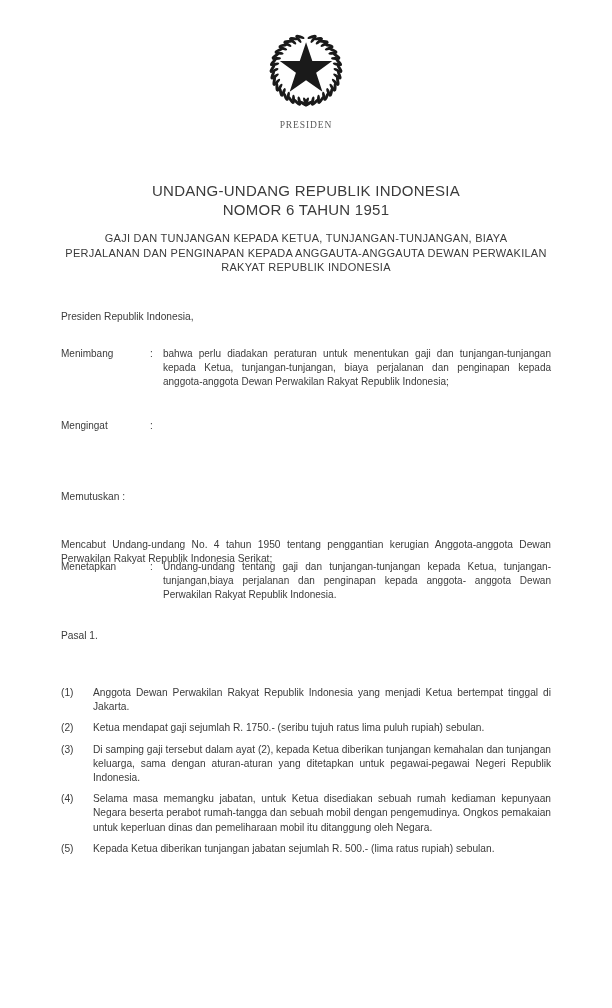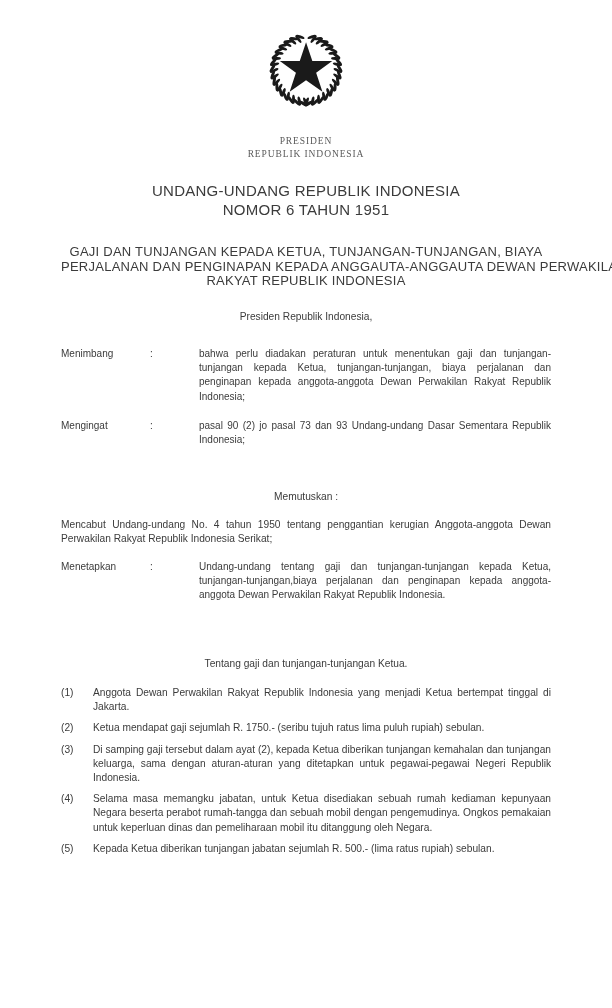--- a/index.html
+++ b/index.html
@@ -29,21 +29,21 @@
     top: 30px;
     left: 0;
     width: 612px;
     text-align: center;
   }
   .emblem-svg {
     display: block;
     margin: 0 auto;
   }
   .emblem-caption {
-    margin-top: 25px;
+    margin-top: 9px;
     font-family: "Liberation Serif", serif;
     font-size: 9.5px;
     letter-spacing: 0.9px;
     line-height: 12.5px;
     color: #5a5a5a;
   }
   .emblem-caption div { white-space: nowrap; }
 
   
   .title-block {
@@ -53,33 +53,33 @@
     width: 490px;
     text-align: center;
   }
   .title-line {
     font-size: 15px;
     line-height: 18.5px;
     letter-spacing: 0.25px;
     white-space: nowrap;
   }
   .title-subject {
-    margin-top: 26px;
-    font-size: 13px;
+    margin-top: 12px;
+    font-size: 11px;
     line-height: 14.5px;
     letter-spacing: 0.25px;
   }
   .title-subject div { white-space: nowrap; }
 
   
   .centered {
     position: absolute;
     left: 61px;
     width: 490px;
-    text-align: center;
+    text-align: left;
     font-size: 10.2px;
     line-height: 14px;
   }
 
   
   .defrow {
     position: absolute;
     left: 61px;
     width: 490px;
     display: flex;
@@ -93,21 +93,20 @@
     white-space: nowrap;
   }
   .defrow .dcolon {
     width: 13px;
     flex: 0 0 13px;
   }
   .defrow .dtext {
     flex: 1 1 auto;
     text-align: justify;
     text-align-last: left;
-    margin-left: 36px;
   }
 
   
   .para {
     position: absolute;
     left: 61px;
     width: 490px;
     font-size: 10.2px;
     line-height: 14.2px;
     text-align: justify;
@@ -291,21 +290,20 @@
           <circle cx="60" cy="103" r="2.3"></circle>
           <ellipse cx="54" cy="104" rx="3.4" ry="1.5" transform="rotate(-25 54 104)"></ellipse>
           <ellipse cx="66" cy="104" rx="3.4" ry="1.5" transform="rotate(25 66 104)"></ellipse>
         </g>
 
         <polygon points="60,18 71.5,52.5 108,52.5 78.5,74 90,108.5 60,87.5 30,108.5 41.5,74 12,52.5 48.5,52.5" transform="translate(0,-6) scale(0.78) translate(17,12)"></polygon>
       </g>
     </svg>
     <div class="emblem-caption">
       <div>PRESIDEN</div>
-      <div>REPUBLIK INDONESIA</div>
     </div>
   </div>
 
   <div class="title-block">
     <div class="title-line">UNDANG-UNDANG REPUBLIK INDONESIA</div>
     <div class="title-line">NOMOR 6 TAHUN 1951</div>
     <div class="title-subject">
       <div>GAJI DAN TUNJANGAN KEPADA KETUA, TUNJANGAN-TUNJANGAN, BIAYA</div>
       <div>PERJALANAN DAN PENGINAPAN KEPADA ANGGAUTA-ANGGAUTA DEWAN PERWAKILAN</div>
       <div>RAKYAT REPUBLIK INDONESIA</div>
@@ -316,35 +314,34 @@
 
   <div class="defrow" style="top:347px;">
     <div class="dlabel">Menimbang</div>
     <div class="dcolon">:</div>
     <div class="dtext">bahwa perlu diadakan peraturan untuk menentukan gaji dan tunjangan-tunjangan kepada Ketua, tunjangan-tunjangan, biaya perjalanan dan penginapan kepada anggota-anggota Dewan Perwakilan Rakyat Republik Indonesia;</div>
   </div>
 
   <div class="defrow" style="top:419px;">
     <div class="dlabel">Mengingat</div>
     <div class="dcolon">:</div>
-    <div class="dtext">pasal 90 (2) jo pasal 73 dan 93 Undang-undang Dasar Sementara Republik Indonesia;</div>
   </div>
 
 
   <div class="centered" style="top:490px;">Memutuskan :</div>
 
-  <div class="para" style="top:518px;">Mencabut Undang-undang No. 4 tahun 1950 tentang penggantian kerugian Anggota-anggota Dewan Perwakilan Rakyat Republik Indonesia Serikat;</div>
+  <div class="para" style="top:538px;">Mencabut Undang-undang No. 4 tahun 1950 tentang penggantian kerugian Anggota-anggota Dewan Perwakilan Rakyat Republik Indonesia Serikat;</div>
 
   <div class="defrow" style="top:560px;">
     <div class="dlabel">Menetapkan</div>
     <div class="dcolon">:</div>
     <div class="dtext">Undang-undang tentang gaji dan tunjangan-tunjangan kepada Ketua, tunjangan-tunjangan,biaya perjalanan dan penginapan kepada anggota- anggota Dewan Perwakilan Rakyat Republik Indonesia.</div>
   </div>
 
-  <div class="centered" style="top:657px;">Tentang gaji dan tunjangan-tunjangan Ketua.</div>
+  <div class="centered" style="top:629px;">Pasal 1.</div>
 
   <div class="numlist" style="top:686px;">
     <div class="numitem">
       <div class="num">(1)</div>
       <div class="body">Anggota Dewan Perwakilan Rakyat Republik Indonesia yang menjadi Ketua bertempat tinggal di Jakarta.</div>
     </div>
     <div class="numitem">
       <div class="num">(2)</div>
       <div class="body">Ketua mendapat gaji sejumlah R. 1750.- (seribu tujuh ratus lima puluh rupiah) sebulan.</div>
     </div>

